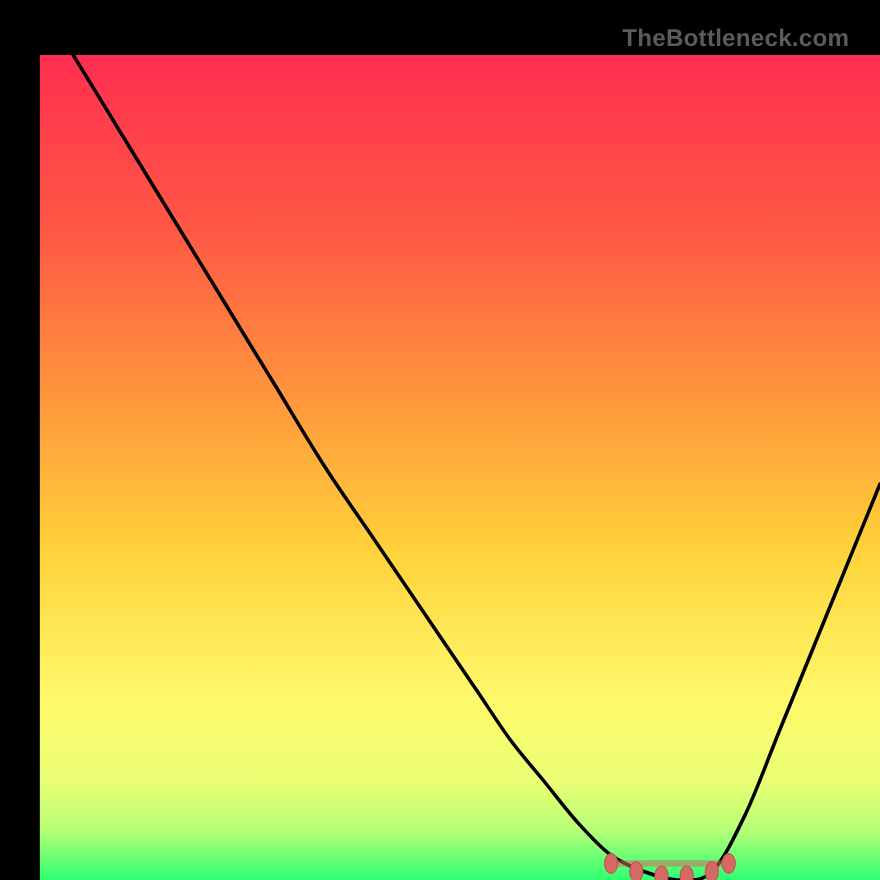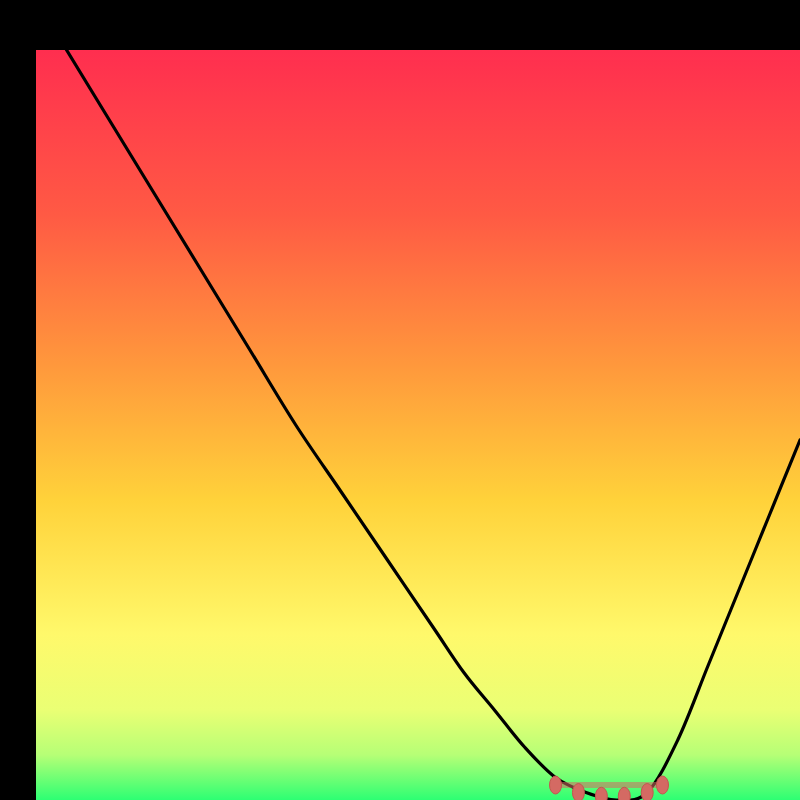--- a/index.html
+++ b/index.html
@@ -38,20 +38,21 @@
   }
   svg {
     display: block;
   }
 </style>
 </head>
 <body>
 
 <div class="frame">
 
+  <div class="watermark">TheBottleneck.com</div>
 
   <svg class="plot" viewBox="0 0 764 750" preserveAspectRatio="none">
 
     <defs>
       <linearGradient id="bg-grad" x1="0" y1="0" x2="0" y2="1">
         <stop offset="0%" stop-color="#ff2e4f"></stop>
         <stop offset="22%" stop-color="#ff5a44"></stop>
         <stop offset="42%" stop-color="#ff983c"></stop>
         <stop offset="60%" stop-color="#ffd23a"></stop>
         <stop offset="78%" stop-color="#fff96b"></stop>

